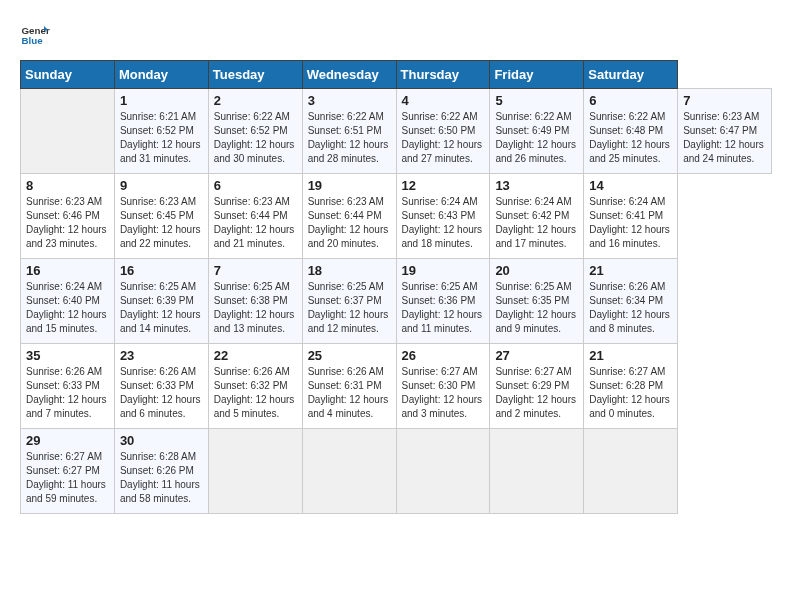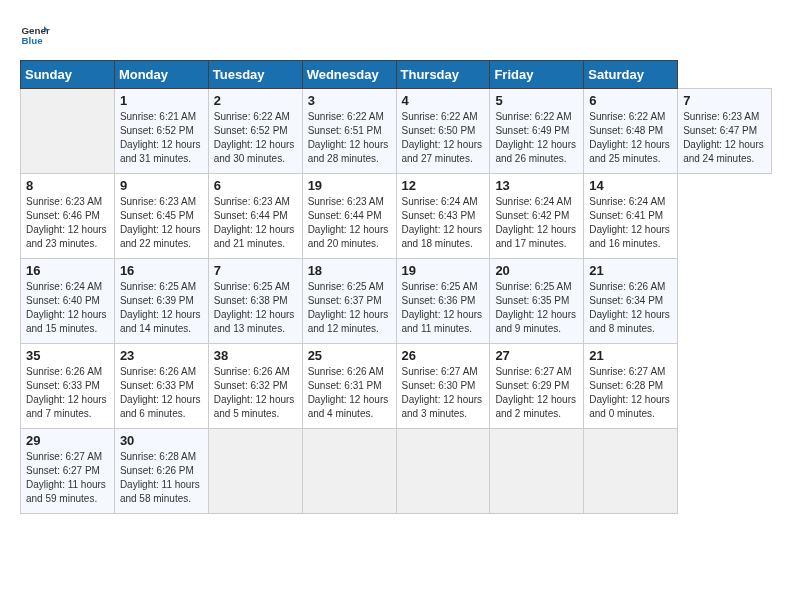--- a/index.html
+++ b/index.html
@@ -207,21 +207,21 @@
       <tr>
         <td>
           <span class="day-number">35</span>
           <div class="day-info">Sunrise: 6:26 AM<br>Sunset: 6:33 PM<br>Daylight: 12 hours and 7 minutes.</div>
         </td>
         <td>
           <span class="day-number">23</span>
           <div class="day-info">Sunrise: 6:26 AM<br>Sunset: 6:33 PM<br>Daylight: 12 hours and 6 minutes.</div>
         </td>
         <td>
-          <span class="day-number">38</span>
+          <span class="day-number">22</span>
           <div class="day-info">Sunrise: 6:26 AM<br>Sunset: 6:32 PM<br>Daylight: 12 hours and 5 minutes.</div>
         </td>
         <td>
           <span class="day-number">25</span>
           <div class="day-info">Sunrise: 6:26 AM<br>Sunset: 6:31 PM<br>Daylight: 12 hours and 4 minutes.</div>
         </td>
         <td>
           <span class="day-number">26</span>
           <div class="day-info">Sunrise: 6:27 AM<br>Sunset: 6:30 PM<br>Daylight: 12 hours and 3 minutes.</div>
         </td>

